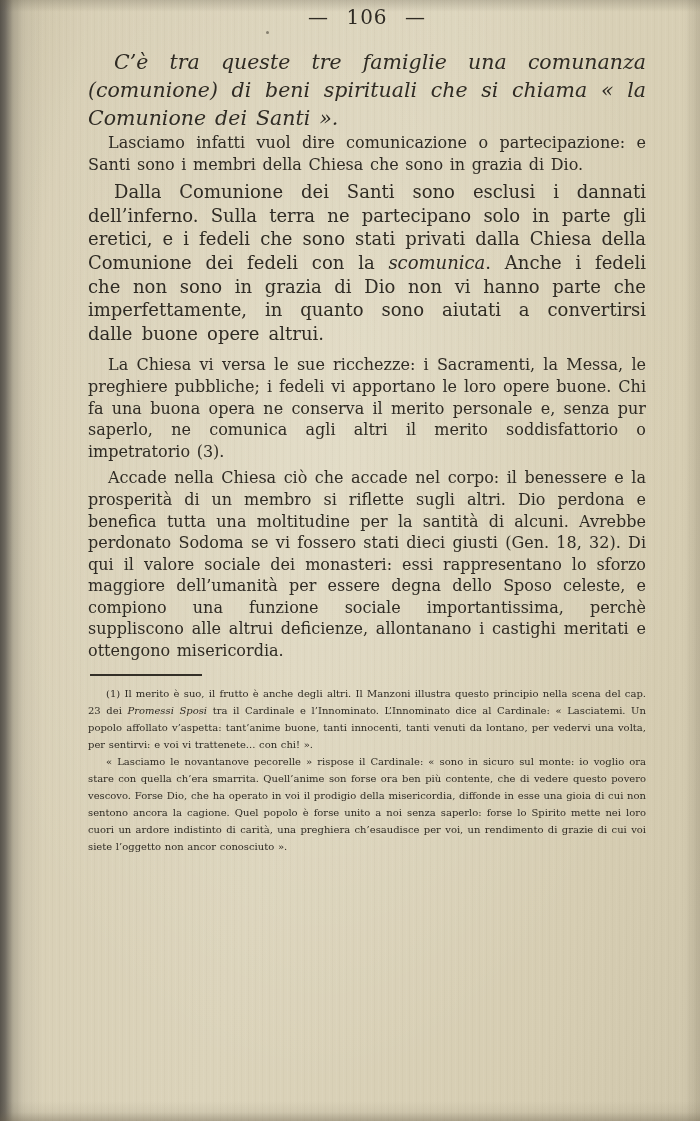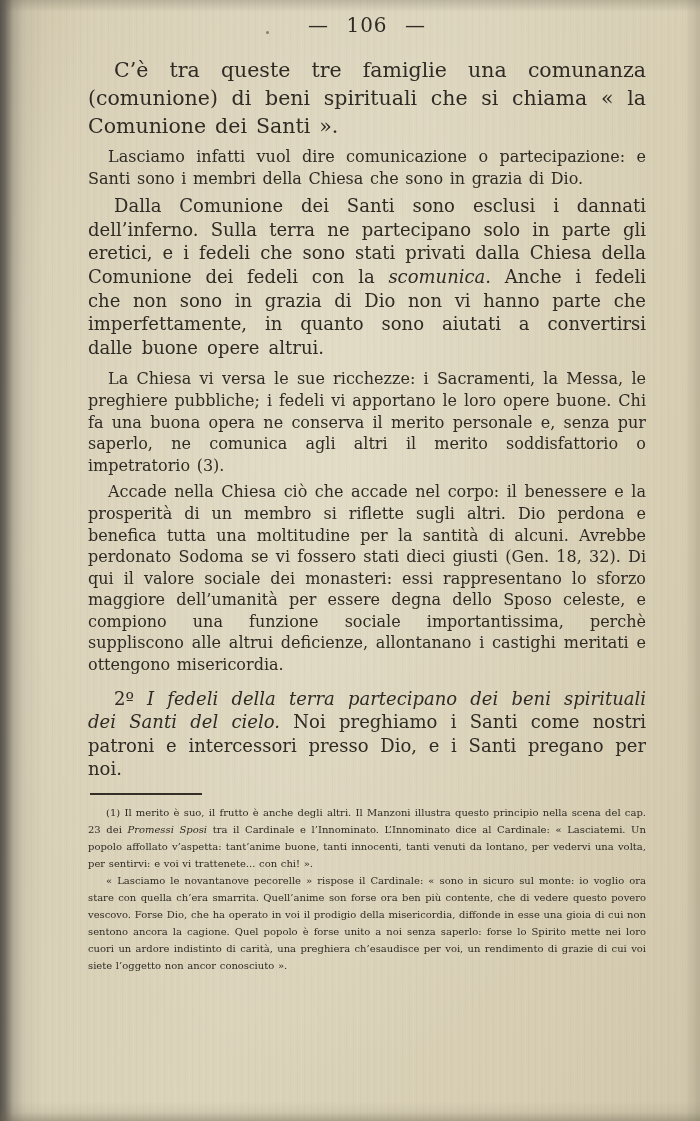--- a/index.html
+++ b/index.html
@@ -35,32 +35,31 @@
   }
   .edge-bottom {
     position:absolute; left:0; right:0; bottom:0; height:20px;
     background:linear-gradient(to top, rgba(108,98,78,0.42), rgba(108,98,78,0.10) 9px, rgba(108,98,78,0) 20px);
   }
   .speck {
     position:absolute; left:266px; top:31px; width:3px; height:3px;
     border-radius:50%; background:rgba(62,57,46,0.55);
   }
   .text-block {
-    position:absolute; left:88px; top:12px; width:558px; height:1090px;
+    position:absolute; left:88px; top:4px; width:558px; height:1090px;
     overflow:hidden;
   }
   .header {
     text-align:center; font-size:20px; line-height:26px;
     word-spacing:10px; letter-spacing:1px; margin:0 0 18px 0;
   }
   p { margin:0; }
   .lead {
-    font-size:20.5px; line-height:28px;
+    font-style:italic; font-size:20.5px; line-height:28px;
     text-indent:26px; text-align:justify; word-spacing:2.5px;
-    margin-bottom:6px;
   }
   .small {
     font-size:16px; line-height:21.6px; text-indent:20px;
     text-align:justify; word-spacing:1.5px; margin-bottom:5px;
   }
   .bodytxt {
     font-size:18px; line-height:23.6px; text-indent:26px;
     text-align:justify; word-spacing:3.5px; margin-bottom:9px;
   }
   .point { margin-top:11px; margin-bottom:9px; }
@@ -93,21 +92,20 @@
 
     <p class="small">Lasciamo infatti vuol dire comunicazione o partecipazione: e Santi sono i membri della Chiesa che sono in grazia di Dio.</p>
 
     <p class="bodytxt"><span>Dalla Comunione dei Santi sono esclusi i dannati dell’inferno. Sulla terra ne partecipano solo in parte gli eretici, e i fedeli che sono stati privati dalla Chiesa della Comunione dei fedeli con la </span><span class="it">scomunica</span><span>. Anche i fedeli che non sono in grazia di Dio non vi hanno parte che imperfettamente, in quanto sono aiutati a convertirsi dalle buone opere altrui.</span></p>
 
 
     <p class="small">La Chiesa vi versa le sue ricchezze: i Sacramenti, la Messa, le preghiere pubbliche; i fedeli vi apportano le loro opere buone. Chi fa una buona opera ne conserva il merito personale e, senza pur saperlo, ne comunica agli altri il merito soddisfattorio o impetratorio (3).</p>
 
     <p class="small">Accade nella Chiesa ciò che accade nel corpo: il benessere e la prosperità di un membro si riflette sugli altri. Dio perdona e benefica tutta una moltitudine per la santità di alcuni. Avrebbe perdonato Sodoma se vi fossero stati dieci giusti (Gen. 18, 32). Di qui il valore sociale dei monasteri: essi rappresentano lo sforzo maggiore dell’umanità per essere degna dello Sposo celeste, e compiono una funzione sociale importantissima, perchè suppliscono alle altrui deficienze, allontanano i castighi meritati e ottengono misericordia.</p>
 
-    <p class="bodytxt point"><span>2º </span><span class="it">I fedeli della terra partecipano dei beni spirituali dei Santi del cielo.</span><span> Noi preghiamo i Santi come nostri patroni e intercessori presso Dio, e i Santi pregano per noi.</span></p>
 
     <hr class="fn-rule">
 
     <p class="footnote"><span>(1) Il merito è suo, il frutto è anche degli altri. Il Manzoni illustra questo principio nella scena del cap. 23 dei </span><span class="it">Promessi Sposi</span><span> tra il Cardinale e l’Innominato. L’Innominato dice al Cardinale: « Lasciatemi. Un popolo affollato v’aspetta: tant’anime buone, tanti innocenti, tanti venuti da lontano, per vedervi una volta, per sentirvi: e voi vi trattenete... con chi! ».</span></p>
 
     <p class="footnote">« Lasciamo le novantanove pecorelle » rispose il Cardinale: « sono in sicuro sul monte: io voglio ora stare con quella ch’era smarrita. Quell’anime son forse ora ben più contente, che di vedere questo povero vescovo. Forse Dio, che ha operato in voi il prodigio della misericordia, diffonde in esse una gioia di cui non sentono ancora la cagione. Quel popolo è forse unito a noi senza saperlo: forse lo Spirito mette nei loro cuori un ardore indistinto di carità, una preghiera ch’esaudisce per voi, un rendimento di grazie di cui voi siete l’oggetto non ancor conosciuto ».</p>
 
   </div>
 </div>
 

